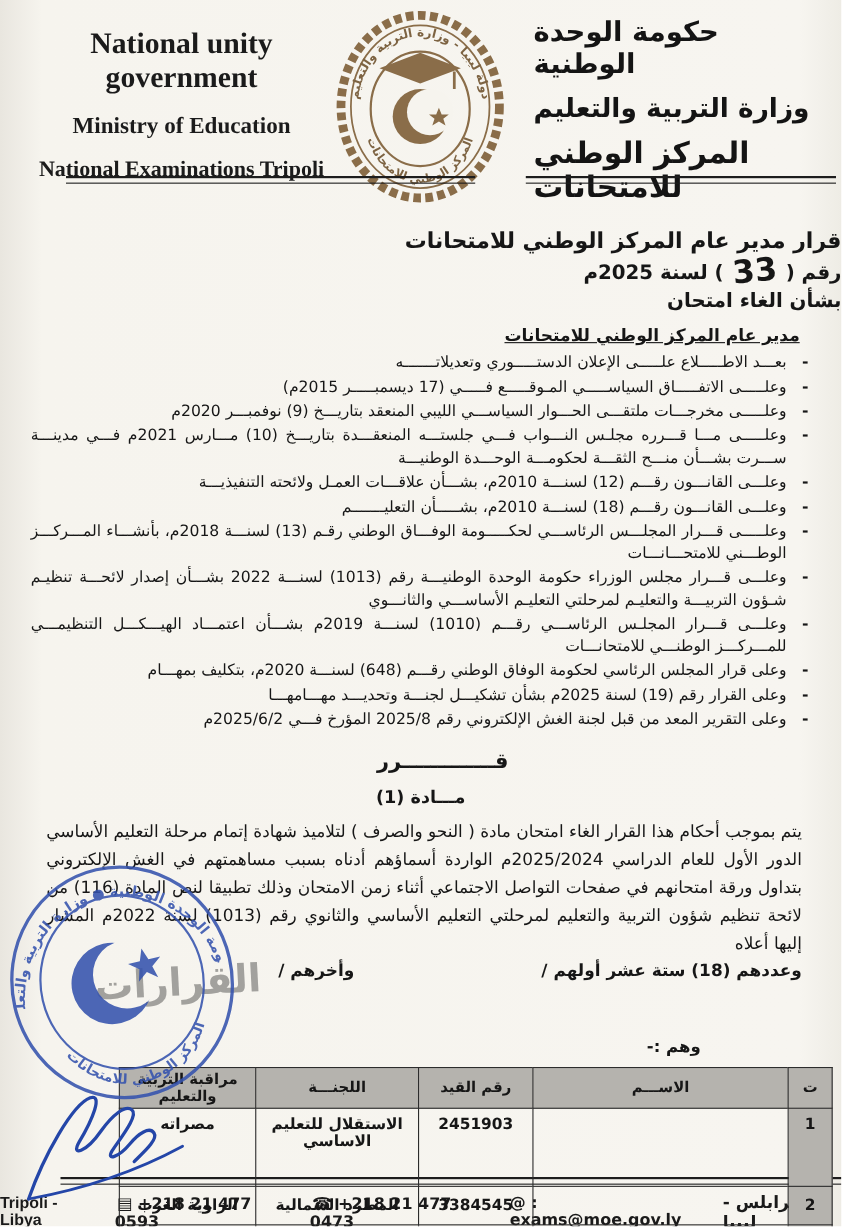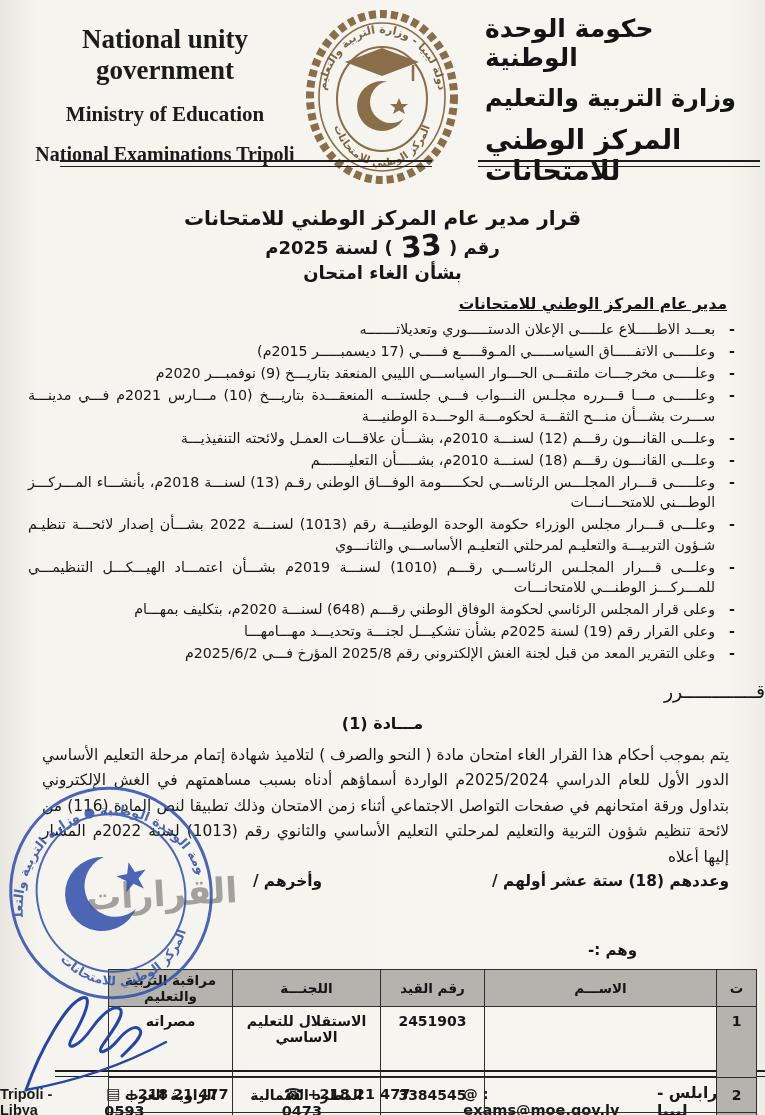--- a/index.html
+++ b/index.html
@@ -25,41 +25,41 @@
     font-weight:bold;direction:rtl;color:#141414;
   }
   .hdr-ar .a1{font-size:25px;margin-bottom:12px;letter-spacing:-1px;}
   .hdr-ar .a2{font-size:24px;margin-bottom:12px;letter-spacing:-1px;}
   .hdr-ar .a3{font-size:27px;letter-spacing:-1px;}
   .seal-wrap{position:absolute;top:6px;left:303px;width:158px;height:182px;}
   .double-rule{height:4px;border-top:2.5px solid #1d1d1d;border-bottom:1.5px solid #1d1d1d;}
   .rule-left{position:absolute;top:160px;left:60px;width:372px;}
   .rule-right{position:absolute;top:160px;left:478px;width:282px;}
   
-  .title-block{text-align:center;direction:rtl;margin-top:6px;font-weight:bold;}
+  .title-block{direction:rtl;margin-top:6px;font-weight:bold;}
   .title-l1{font-size:20px;}
   .title-l2{font-size:18px;margin-top:6px;}
   .handwritten{
     display:inline-block;font-size:29px;font-weight:bold;
     transform:rotate(-6deg);padding:0 8px;line-height:20px;vertical-align:-2px;
   }
   .title-l3{font-size:18px;margin-top:4px;}
   .issuer{
     direction:rtl;text-align:right;margin:12px 38px 2px 0;
     font-size:15.5px;font-weight:bold;text-decoration:underline;
   }
   
   .preamble{direction:rtl;margin:6px 30px 0 28px;padding:0;list-style:none;}
   .preamble li{
     display:flex;gap:14px;font-size:14.2px;font-weight:normal;
     line-height:1.42;margin-bottom:2px;text-align:justify;
   }
   .preamble li::before{content:"-";flex:0 0 auto;font-weight:bold;}
   
-  .decided{text-align:right;font-size:19px;font-weight:normal;margin-top:16px;direction:rtl;margin-left:40px;}
+  .decided{text-align:center;font-size:19px;font-weight:bold;margin-top:16px;direction:rtl;margin-left:40px;}
   .article{text-align:center;font-size:16px;font-weight:bold;margin-top:12px;direction:rtl;}
   .body-text{
     direction:rtl;text-align:justify;margin:10px 36px 0 42px;
     font-size:15.4px;font-weight:normal;line-height:1.66;
   }
   .count-line{
     direction:rtl;display:flex;align-items:baseline;margin:2px 36px 0 42px;
     font-size:15.4px;font-weight:bold;
   }
   .count-line .gap1{width:170px;flex:0 0 auto;}

